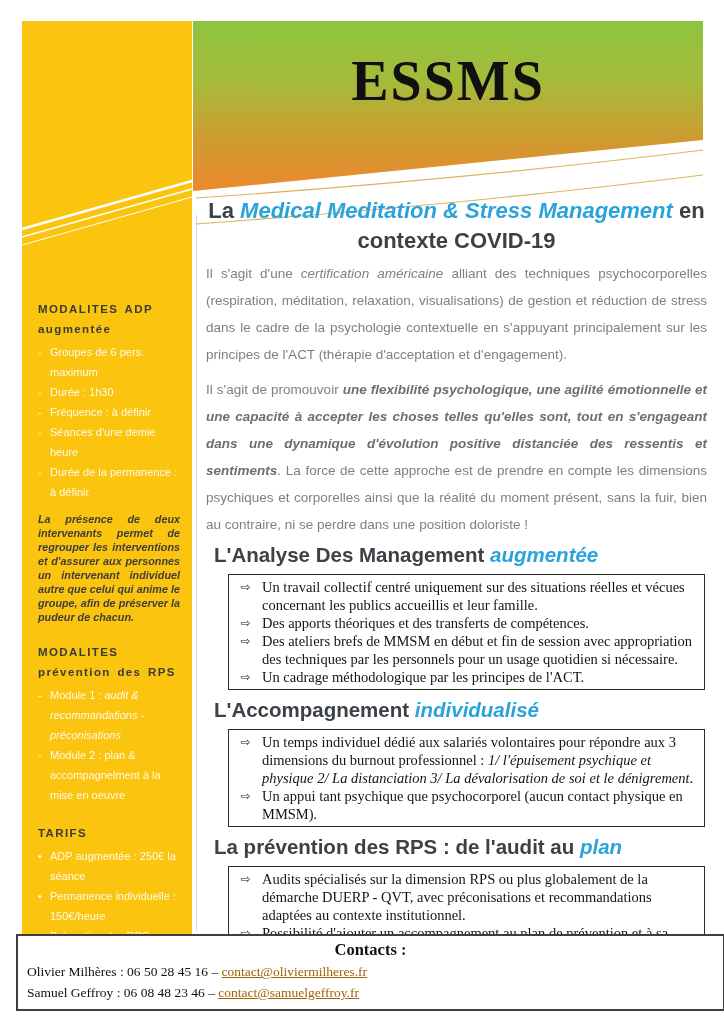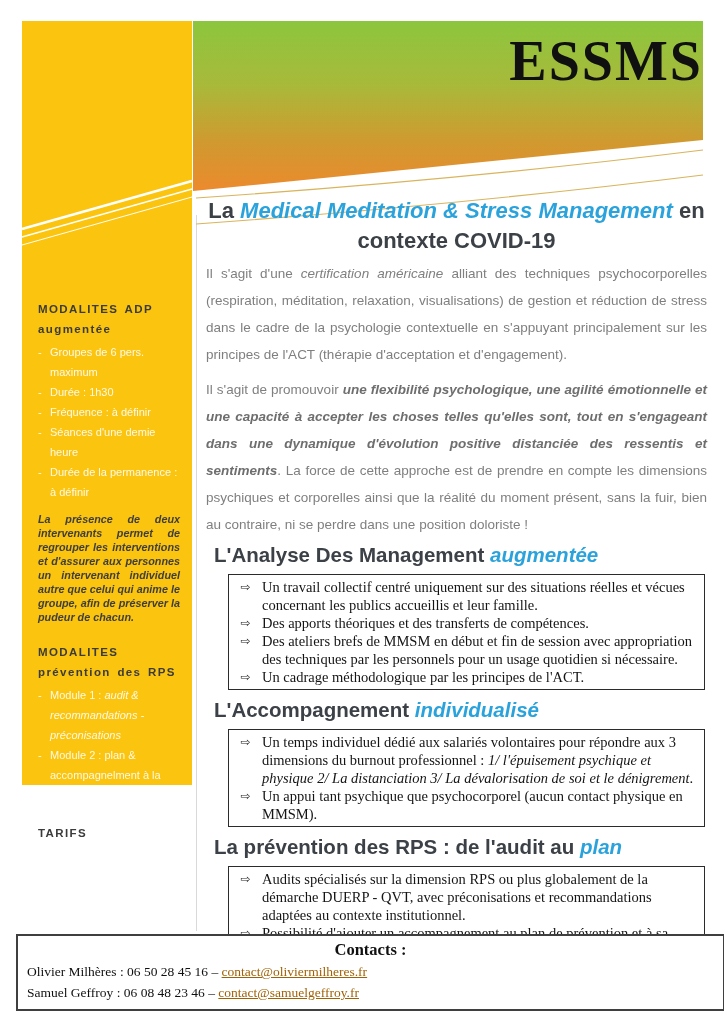--- a/index.html
+++ b/index.html
@@ -5,24 +5,24 @@
 <style>
   html,body{margin:0;padding:0;background:#ffffff;}
   .page{position:relative;width:724px;height:1024px;background:#ffffff;overflow:hidden;
         font-family:"Liberation Sans",sans-serif;}
 
   
   .header-banner{position:absolute;left:193px;top:21px;width:510px;height:170px;z-index:1;
         background:linear-gradient(180deg,#8cc63e 0%,#a9b93a 38%,#d1992f 72%,#ec8a2e 100%);
         clip-path:polygon(0 0,100% 0,100% 70%,0 100%);}
   .brand{font-family:"Liberation Serif",serif;font-size:56px;font-weight:bold;color:#101010;
-        text-align:right;padding-top:8px;letter-spacing:2px;}
+        text-align:center;padding-top:28px;letter-spacing:2px;}
 
   
-  .sidebar{position:absolute;left:22px;top:21px;width:170px;height:764px;background:#fbc40e;
+  .sidebar{position:absolute;left:22px;top:21px;width:170px;height:913px;background:#fbc40e;
         box-sizing:border-box;padding:278px 12px 0 16px;z-index:1;}
   .sb-heading{font-size:11.5px;font-weight:bold;color:#3b3b3b;letter-spacing:1.4px;
         word-spacing:2px;line-height:20px;margin:18px 0 3px;}
   .sb-heading.first{margin-top:0;}
   .sb-item{display:flex;font-size:11px;line-height:20px;color:rgba(255,255,255,0.9);}
   .sb-marker{width:12px;min-width:12px;}
   .sb-text{flex:1;}
   .sb-note{font-size:10.8px;line-height:14px;font-style:italic;font-weight:bold;color:#3e3e3e;
         text-align:justify;margin:10px 0 8px;}
 

